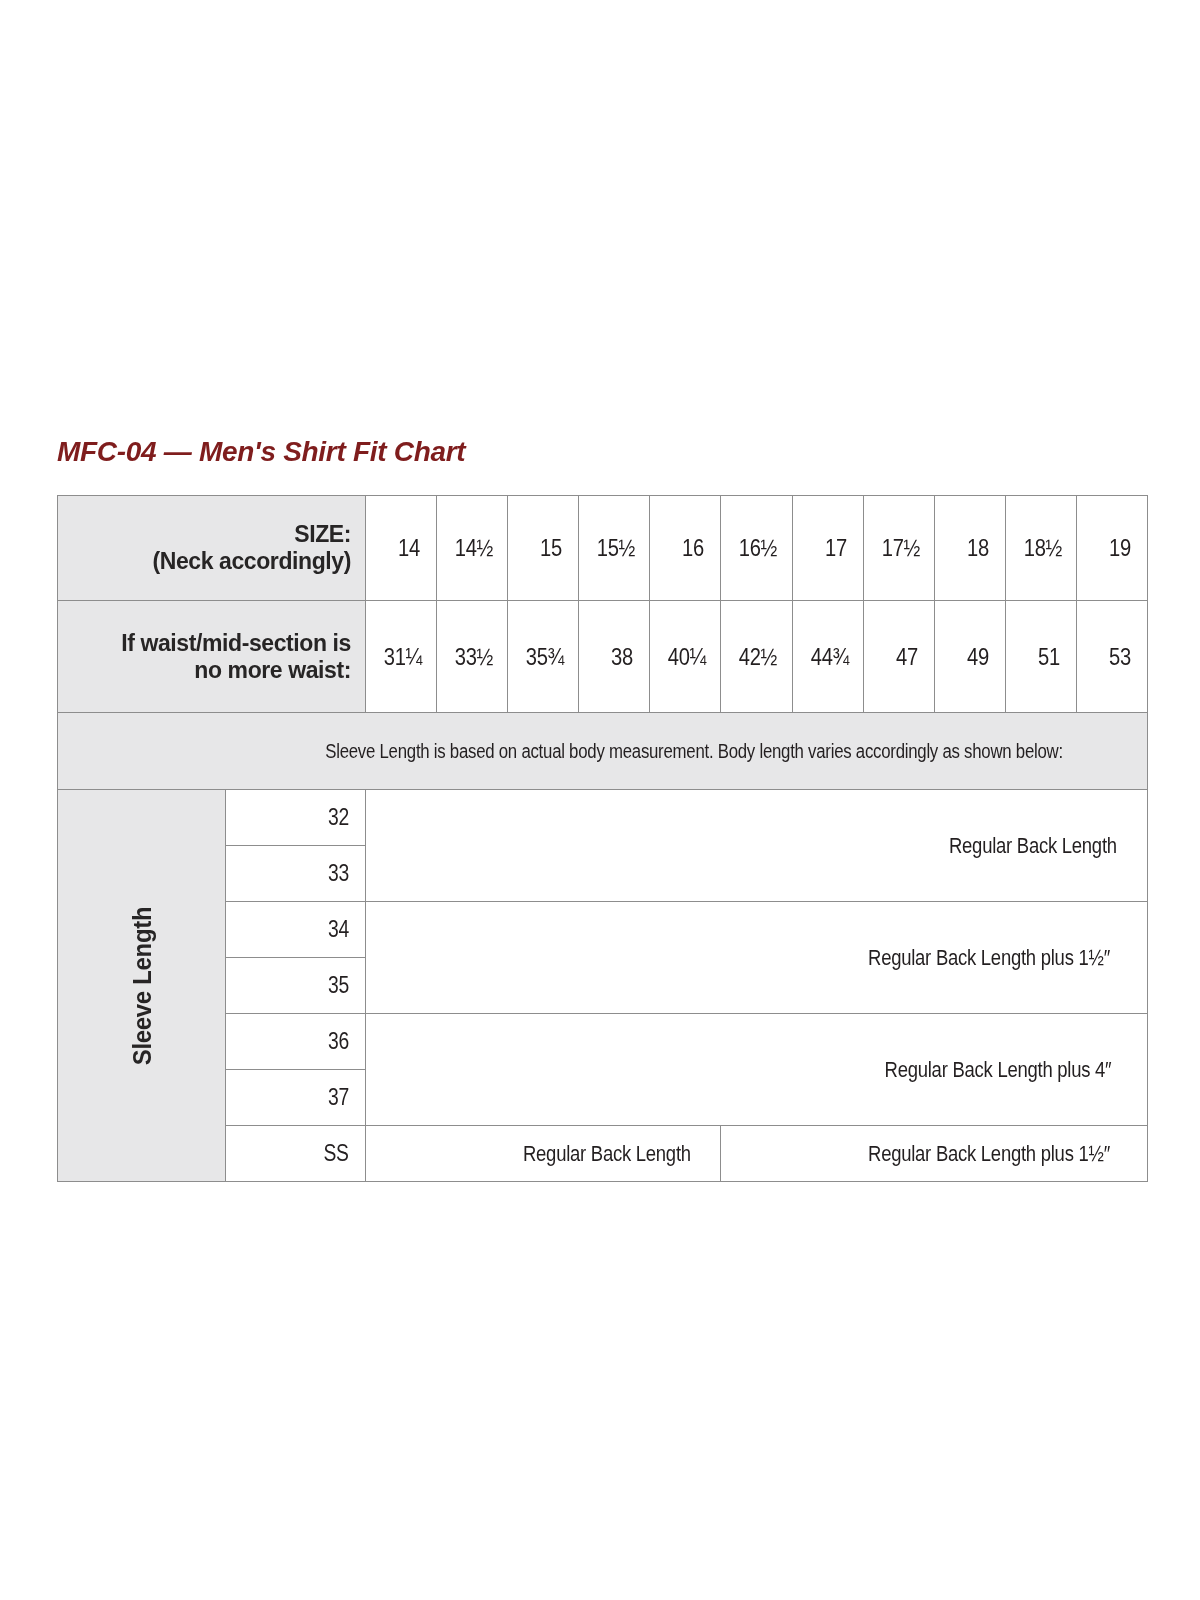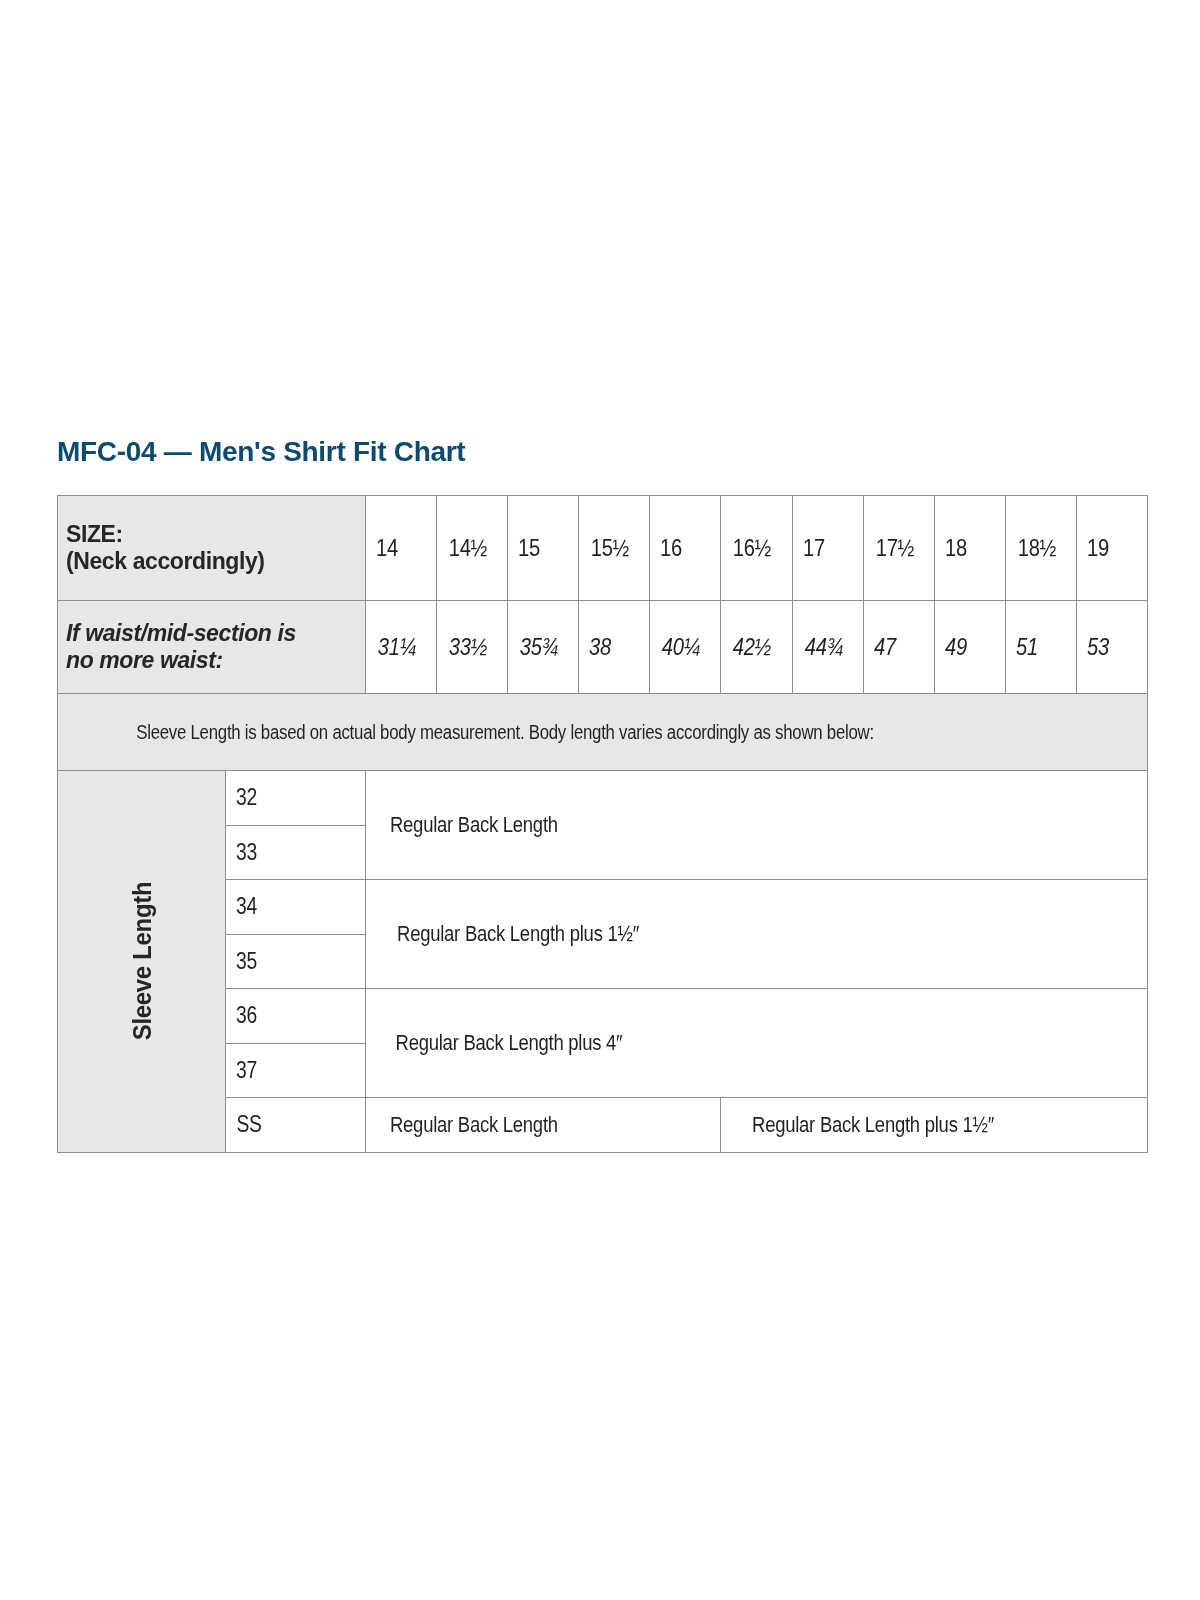--- a/index.html
+++ b/index.html
@@ -16,39 +16,40 @@
     color: #231f20;
   }
   .title {
     position: absolute;
     left: 57px;
     top: 436px;
     margin: 0;
     font-size: 28px;
     font-weight: 700;
     letter-spacing: -0.3px;
-    color: #0c4a6e;
+    color: #7f1d1d;
+    font-style: italic;
   }
   table.fit-table {
     position: absolute;
     left: 57px;
     top: 495px;
     width: 1090px;
     border-collapse: collapse;
     table-layout: fixed;
   }
   table.fit-table td {
     border: 1.5px solid #8d8d8d;
-    padding: 8px;
-    text-align: left;
+    padding: 14px;
+    text-align: right;
     vertical-align: middle;
     overflow: hidden;
   }
   .r-size   { height: 105px; }
-  .r-waist  { height: 93px; font-style: italic; }
+  .r-waist  { height: 112px; }
   .r-note   { height: 77px; }
   .r-sleeve { height: 54.5px; }
 
   td.gray { background: #e7e7e8; }
 
   .hdr-text {
     font-weight: 700;
     font-size: 23px;
     line-height: 27px;
     letter-spacing: -0.4px;

